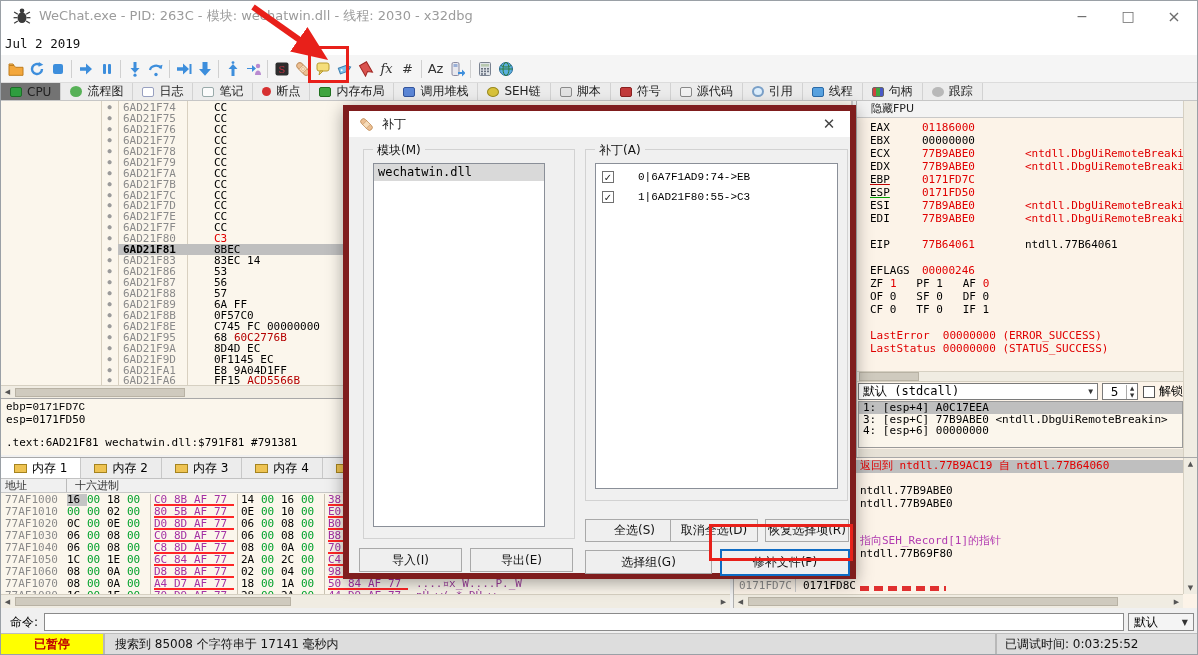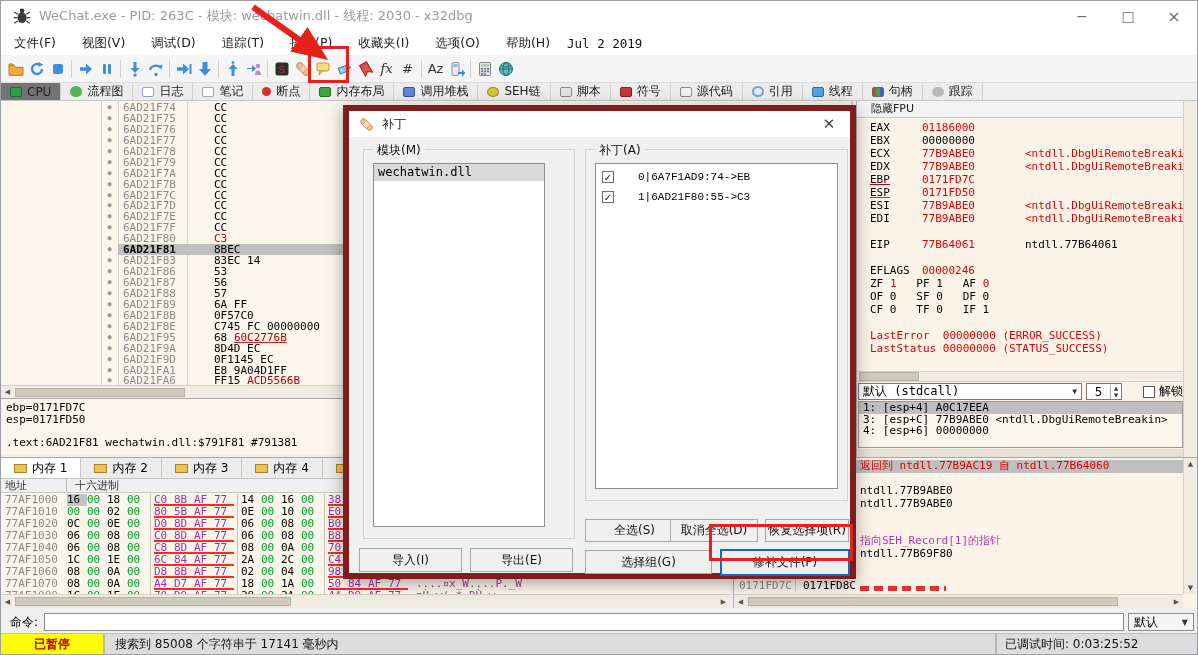--- a/index.html
+++ b/index.html
@@ -58,21 +58,21 @@
 
   
   .disasm{position:absolute;left:0;top:100px;width:852px;height:297px;background:#FBF6EC;border-right:2px solid #c9c9c9;overflow:hidden}
   .dcode{position:absolute;top:1px;left:0;right:0;bottom:13px;overflow:hidden}
   .dcode .ln{height:10.95px;line-height:11px}
   .gut{width:100px;flex:none}
   .dot{width:17px;flex:none;color:#9a9a9a;font-size:7px;text-align:center;line-height:11px}
   .addr{width:69px;flex:none;color:#8a8a8a;padding-left:5px}
   .ab{color:#000;font-weight:bold}
   .b{padding-left:27px}
-  .ur{color:#b40000;text-decoration:underline;text-decoration-color:#d02020}
+  .ur{color:#b40000;text-decoration-color:#d02020}
   .hi{background:#bfbfbf}
   .vl{position:absolute;top:0;bottom:13px;width:1px;background:#d8d0c0}
   .hs{position:absolute;bottom:0;left:0;right:0;height:13px;background:#f0ece2;border-top:1px solid #d6d0c2;display:flex;align-items:center}
   .sarrow{width:13px;text-align:center;color:#555;font-size:7px;flex:none}
   .sthumb{height:9px;background:#cfcabe;border:1px solid #b8b2a4;margin:0 1px}
 
   
   .infopane{position:absolute;left:0;top:397px;width:852px;height:57px;background:#FBF6EC;border-top:1px solid #a8a8a8;border-right:2px solid #c9c9c9;padding:3px 0 0 5px;overflow:hidden}
   .infopane .ln{height:11.5px;line-height:11.5px}
 
@@ -116,21 +116,21 @@
   .rv{width:103px;flex:none}
   .ured{text-decoration:underline;text-decoration-color:#c00000}
   .ugrn{text-decoration:underline;text-decoration-color:#00a000}
   .reghs{position:absolute;top:270px;left:0;right:14px;height:11px;background:#f0ece2;border-top:1px solid #d6d0c2;border-bottom:1px solid #d6d0c2;display:flex;align-items:center}
   .convrow{position:absolute;top:282px;left:1px;right:14px;height:17px;display:flex;align-items:center}
   .combo{flex:1;height:17px;border:1px solid #7a7a7a;background:#fff;font-size:12px;display:flex;align-items:center;justify-content:space-between;padding:0 4px;font-family:"DejaVu Sans Mono",monospace}
   .carr{font-size:8px;color:#333}
   .spin{width:36px;height:17px;border:1px solid #7a7a7a;background:#fff;margin-left:4px;display:flex;align-items:center}
   .spinval{flex:1;text-align:center;font-size:12px}
   .spinarr{width:11px;display:flex;flex-direction:column;border-left:1px solid #aaa;font-size:5.5px;color:#333;text-align:center;line-height:7px}
-  .unlock{display:flex;align-items:center;margin-left:21px;font-size:12px;white-space:nowrap}
+  .unlock{display:flex;align-items:center;margin-left:5px;font-size:12px;white-space:nowrap}
   .ubox{width:12px;height:12px;border:1px solid #555;background:#fff;margin-right:4px;flex:none}
   .argsbox{position:absolute;top:300px;left:1px;right:14px;height:47px;background:#FBF6EC;border:1px solid #9a9a9a;overflow:hidden}
   .argsbox .ln{height:11.6px;line-height:11.6px;padding-left:4px}
   .argshs{position:absolute;top:348px;left:1px;right:14px;height:8px;background:#e6e1d6}
   .regvs{position:absolute;right:0;top:0;bottom:0;width:14px;background:#f0ece2;border-left:1px solid #d6d0c2}
 
   
   .dialog{position:absolute;left:342px;top:104px;width:513px;height:474px;background:#f0f0f0;border:6px solid #7f1d1d;box-shadow:0 4px 16px rgba(0,0,0,.35);z-index:10}
   .dlgtitle{height:26px;background:#fff;display:flex;align-items:center;padding:0 10px;font-size:12px;color:#111}
   .dlgtitle svg{width:15px;height:15px}
@@ -193,31 +193,20 @@
       </svg>
     <span class="title">WeChat.exe - PID: 263C - 模块: wechatwin.dll - 线程: 2030 - x32dbg</span>
     <div class="winbtns">
       <span class="winbtn">−</span>
       <span class="winbtn">□</span>
       <span class="winbtn" style="font-size:16px">×</span>
     </div>
   </div>
 
   <div class="menubar">
-    <div class="menuitems">
-
-    <span class="mi">文件(F)</span>
-        <span class="mi">视图(V)</span>
-        <span class="mi">调试(D)</span>
-        <span class="mi">追踪(T)</span>
-        <span class="mi">插件(P)</span>
-        <span class="mi">收藏夹(I)</span>
-        <span class="mi">选项(O)</span>
-        <span class="mi">帮助(H)</span>
-      </div>
     <span class="builddate">Jul 2 2019</span>
   </div>
 
   <div class="toolbar">
     <span class="tbi">
         <svg viewBox="0 0 16 16">
           <path d="M1 4.5h5l1.6 1.8H15v8H1z" fill="#f3a73c" stroke="#c07d1d"></path>
           <path d="M1 4.5V3h4l1 1.5z" fill="#f3c063" stroke="#c07d1d"></path>
         </svg>
       </span>
@@ -478,21 +467,21 @@
         <div class="ln"><span class="gut" style="white-space: pre;">&nbsp;</span><span class="dot">●</span><span class="addr">6AD21FA1</span><span class="b">E8 9A04D1FF</span><span class="fill" style="white-space: pre;">&nbsp;</span></div>
         <div class="ln"><span class="gut" style="white-space: pre;">&nbsp;</span><span class="dot">●</span><span class="addr">6AD21FA6</span><span class="b">FF15 </span><span class="ur">ACD5566B</span><span class="fill" style="white-space: pre;">&nbsp;</span></div>
       </div>
     <div class="hs">
         <span class="sarrow">◀</span>
         <span class="sthumb" style="width:170px"></span>
       </div>
   </div>
 
   <div class="infopane">
-      <div class="ln"><span style="white-space: pre;">ebp=0171FD7C</span></div>
+      <div class="ln"><span style="white-space: pre; font-family: Liberation Mono, monospace;">ebp=0171FD7C</span></div>
       <div class="ln"><span style="white-space: pre;">esp=0171FD50</span></div>
       <div class="ln"><span style="white-space: pre;">&nbsp;</span></div>
       <div class="ln"><span style="white-space: pre;">.text:6AD21F81 wechatwin.dll:$791F81 #791381</span></div>
     </div>
 
   <div class="dumppanel">
     <div class="dumptabs">
 
         <div class="dtab active">
           <span class="dti"></span>

